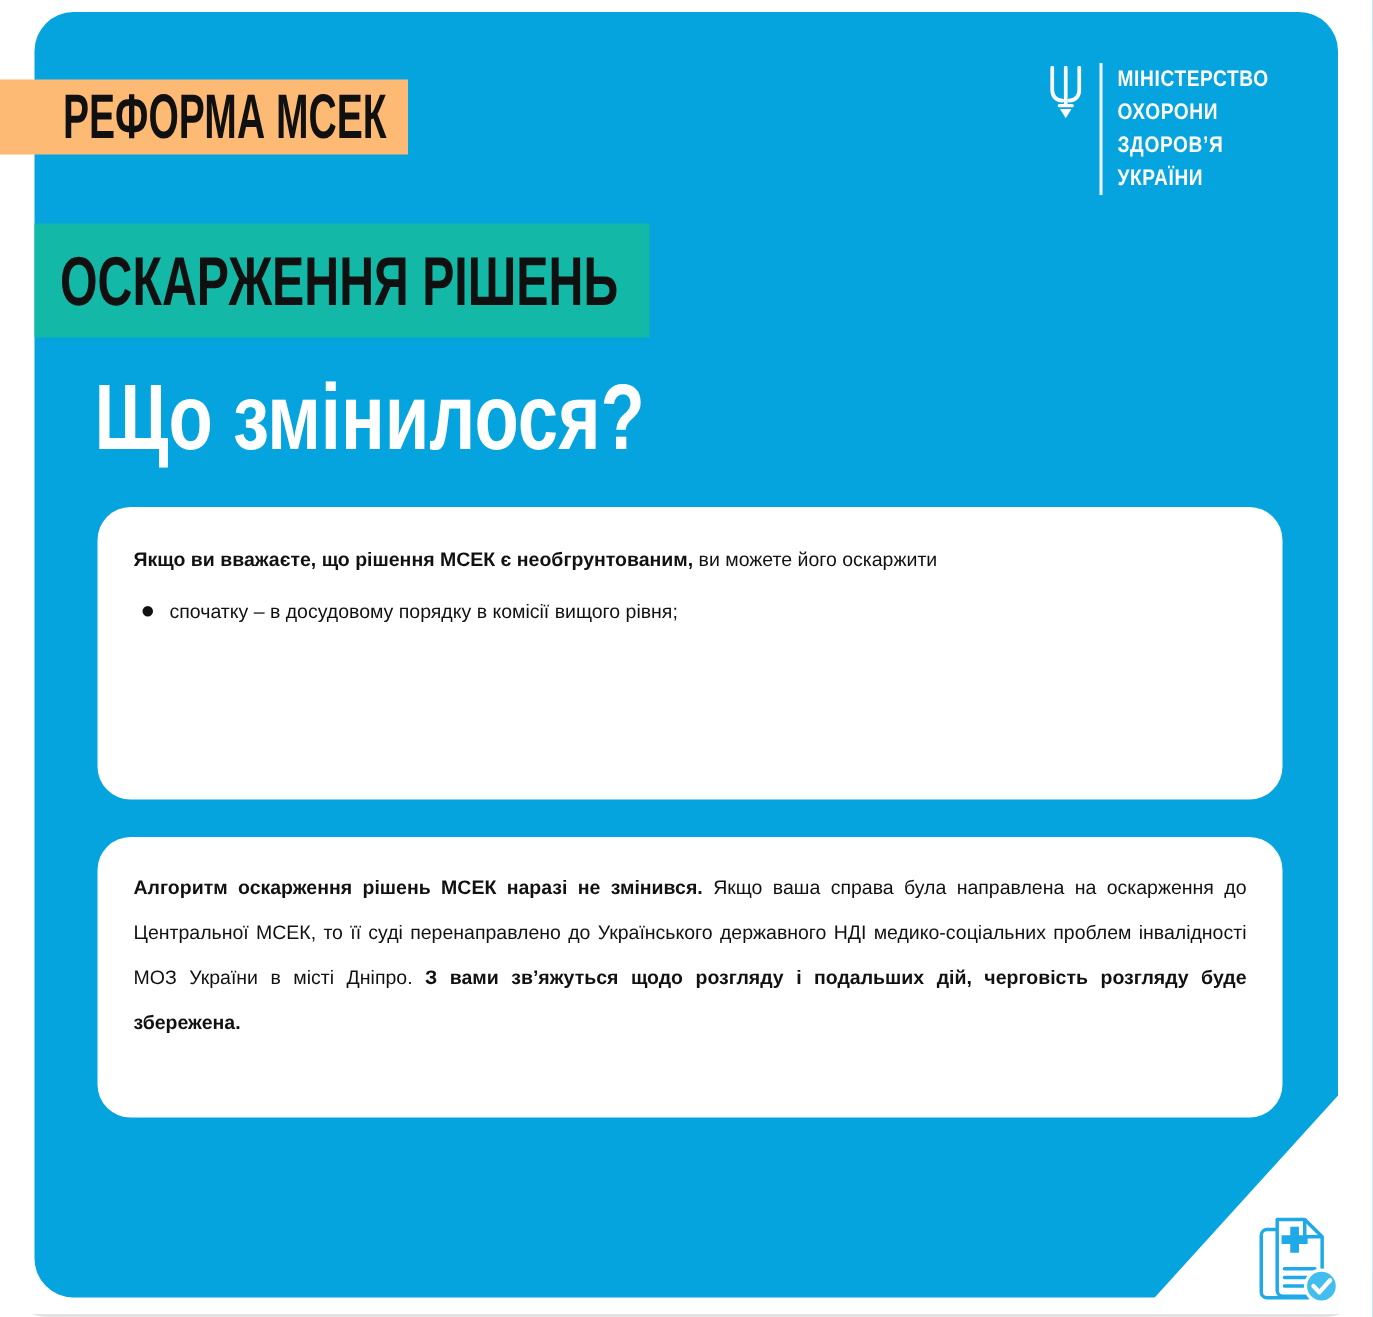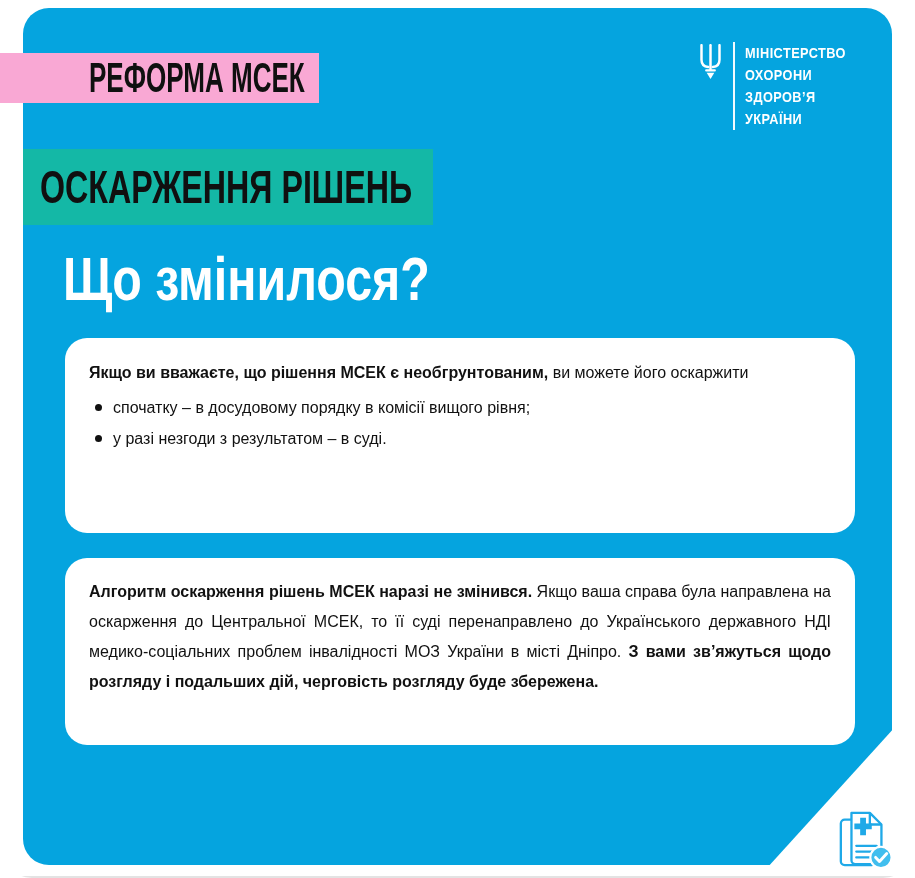--- a/index.html
+++ b/index.html
@@ -13,21 +13,21 @@
   }
   
   .corner-cut{
     position:absolute;left:756px;top:705px;width:159px;height:173px;
     background:#ffffff;
     clip-path:polygon(100% 0, 100% 100%, 2px 100%);
   }
   
   .reform-badge{
     position:absolute;left:0;top:53px;height:50px;width:272px;
-    background:#f9a8d4;display:flex;align-items:center;padding-left:47px;
+    background:#fdba74;display:flex;align-items:center;
   }
   .reform-badge .txt{
     display:inline-block;margin-left:42px;font-size:42px;font-weight:bold;
     color:#101010;white-space:nowrap;letter-spacing:0;
     transform:scaleX(0.62);transform-origin:left center;
   }
   
   .topic-badge{
     position:absolute;left:23px;top:149px;height:76px;width:410px;
     background:#14b8a6;display:flex;align-items:center;
@@ -54,21 +54,21 @@
   .ministry .name{display:flex;flex-direction:column;}
   .ministry .name span{
     display:inline-block;color:#ffffff;font-size:15px;font-weight:bold;
     line-height:22px;white-space:nowrap;letter-spacing:.5px;
     transform:scaleX(0.85);transform-origin:left center;
   }
   
   .info-card{
     position:absolute;left:65px;width:790px;background:#ffffff;
     border-radius:22px;box-sizing:border-box;padding:19px 24px;
-    color:#111;font-size:16px;line-height:31px;text-align:justify;
+    color:#111;font-size:13px;line-height:31px;text-align:justify;
   }
   .card-1{top:338px;height:195px;}
   .card-2{top:558px;height:187px;line-height:30px;}
   .info-card .b{font-weight:bold;}
   .bullet-list{list-style:none;margin:4px 0 0 0;padding:0;}
   .bullet-list li{position:relative;padding-left:24px;text-align:left;}
   .bullet-list li::before{
     content:"";position:absolute;left:6px;top:12px;width:7px;height:7px;
     border-radius:50%;background:#111;
   }
@@ -110,21 +110,20 @@
   </div>
 
   <div class="page-title">Що змінилося?</div>
 
   <div class="info-card card-1">
     <div>
       <span class="b">Якщо ви вважаєте, що рішення МСЕК є необгрунтованим,</span><span> ви можете його оскаржити</span>
     </div>
     <ul class="bullet-list">
       <li>спочатку – в досудовому порядку в комісії вищого рівня;</li>
-      <li>у разі незгоди з результатом – в суді.</li>
     </ul>
   </div>
 
   <div class="info-card card-2">
     <div>
       <span class="b">Алгоритм оскарження рішень МСЕК наразі не змінився.</span><span> Якщо ваша справа була направлена на оскарження до Центральної МСЕК, то її суді перенаправлено до Українського державного НДІ медико-соціальних проблем інвалідності МОЗ України в місті Дніпро. </span><span class="b">З вами зв’яжуться щодо розгляду і подальших дій, черговість розгляду буде збережена.</span>
     </div>
   </div>
 
   <div class="corner-cut"></div>

